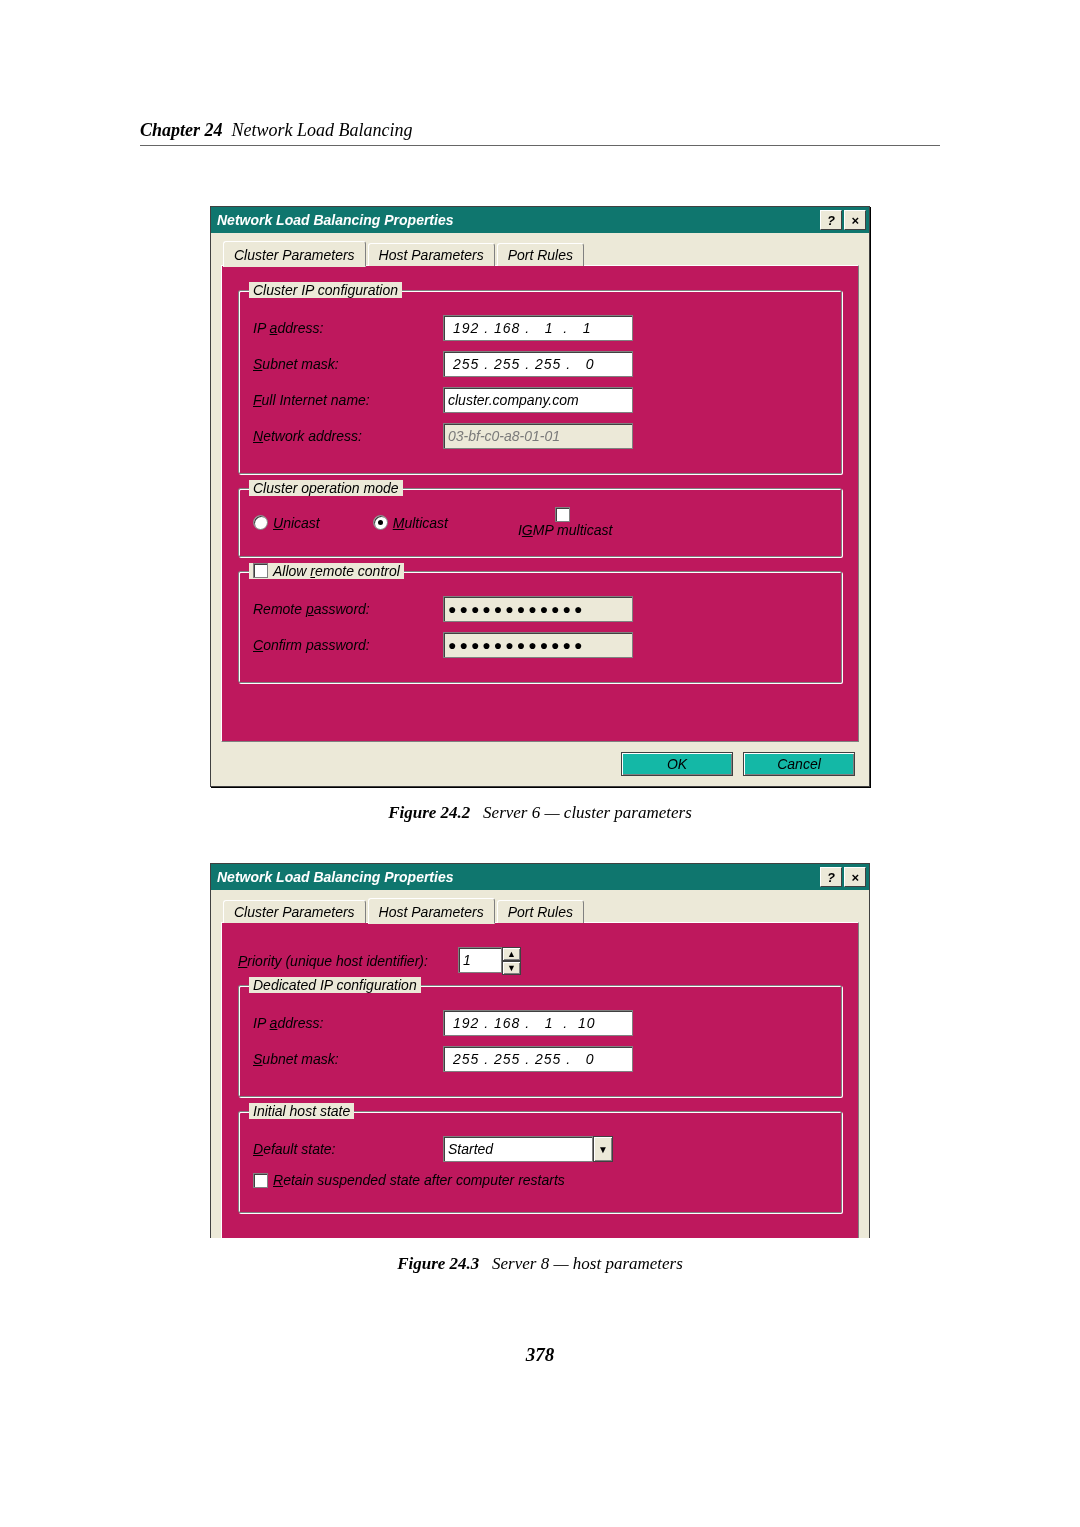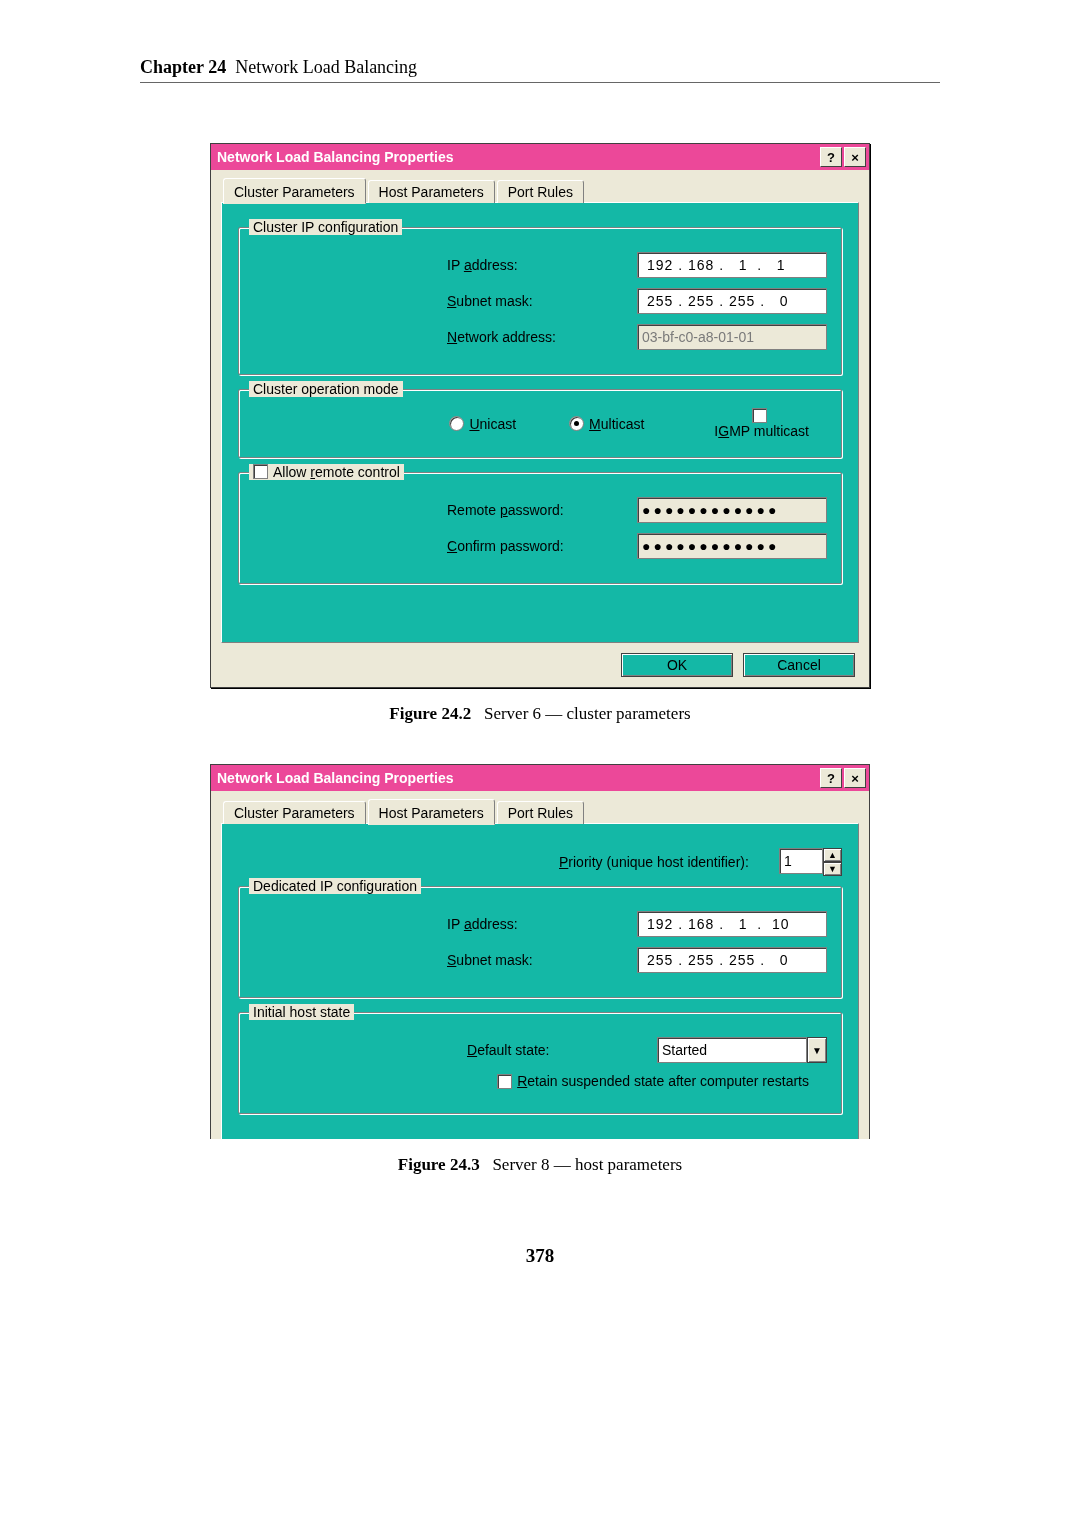--- a/index.html
+++ b/index.html
@@ -3,21 +3,22 @@
 <meta charset="utf-8">
 <style>
   body {
     margin: 0;
     background: #ffffff;
     font-family: "Times New Roman", serif;
     color: #000;
     width: 1080px;
   }
   .page {
-    padding: 57px 140px 60px 140px;
+    padding: 120px 140px 60px 140px;
+    font-style: italic;
   }
   .page-header {
     border-bottom: 1px solid #666;
     padding-bottom: 4px;
     margin-bottom: 60px;
     font-size: 18px;
   }
   .page-header .bold { font-weight: bold; }
   .figure-wrap {
     margin: 0 70px 0 70px;
@@ -38,21 +39,21 @@
   
   .dialog {
     font-family: Tahoma, "MS Sans Serif", Arial, sans-serif;
     font-size: 14px;
     color: #000;
     background: #ece9d8;
     border: 1px solid #404040;
     box-shadow: 1px 1px 0 #000;
   }
   .titlebar {
-    background: #ec4899;
+    background: #0f766e;
     color: #fff;
     display: flex;
     align-items: center;
     padding: 3px 3px 3px 6px;
     font-weight: bold;
     font-size: 14px;
   }
   .titlebar .t-title { flex: 1; }
   .titlebar .t-btn {
     width: 20px; height: 18px;
@@ -95,21 +96,21 @@
     background: #ece9d8;
     padding-top: 5px;
     z-index: 3;
     border-bottom: 1px solid #ece9d8;
     margin-bottom: -1px;
   }
   .tabpanel {
     border: 1px solid #fff;
     border-right-color: #808080;
     border-bottom-color: #808080;
-    background: #14b8a6;
+    background: #be185d;
     padding: 14px 16px 14px 16px;
     position: relative;
     z-index: 1;
   }
 
   .groupbox {
     border: 1px solid #808080;
     border-radius: 2px;
     box-shadow: inset 1px 1px 0 #fff, 1px 1px 0 #fff;
     padding: 14px 14px 14px 14px;
@@ -131,21 +132,20 @@
     border: 1px solid #808080;
     box-shadow: inset 1px 1px 0 #404040, inset -1px -1px 0 #fff;
     margin-right: 5px;
     vertical-align: -2px;
   }
 
   .form-row {
     display: flex;
     align-items: center;
     margin: 10px 0;
-    justify-content: flex-end;
   }
   .form-row .flabel {
     width: 190px;
   }
   .und::first-letter { text-decoration: underline; }
   .midund { text-decoration: underline; }
   .textbox {
     background: #fff;
     border: 1px solid #808080;
     box-shadow: inset 1px 1px 0 #404040;
@@ -272,20 +272,24 @@
 
           <div class="groupbox">
             <span class="legend">Cluster IP configuration</span>
             <div class="form-row">
               <span class="flabel">IP <span class="midund">a</span>ddress:</span>
               <div class="textbox ip"> 192 . 168 .   1  .   1</div>
             </div>
             <div class="form-row">
               <span class="flabel und">Subnet mask:</span>
               <div class="textbox ip"> 255 . 255 . 255 .   0</div>
+            </div>
+            <div class="form-row">
+              <span class="flabel und">Full Internet name:</span>
+              <div class="textbox">cluster.company.com</div>
             </div>
             <div class="form-row">
               <span class="flabel und">Network address:</span>
               <div class="textbox disabled">03-bf-c0-a8-01-01</div>
             </div>
           </div>
 
           <div class="groupbox">
             <span class="legend">Cluster operation mode</span>
             <div class="form-row" style="margin:4px 0;gap:35px;">

